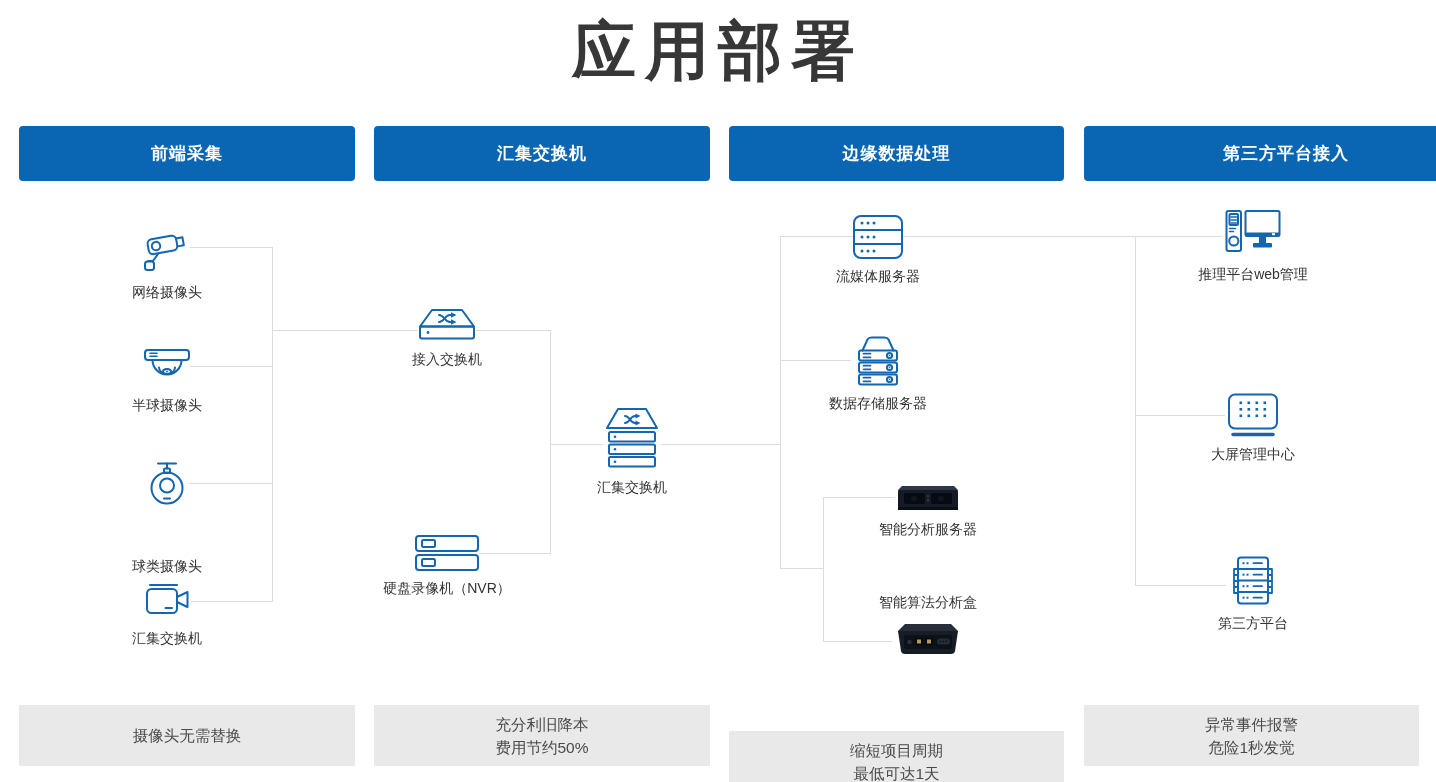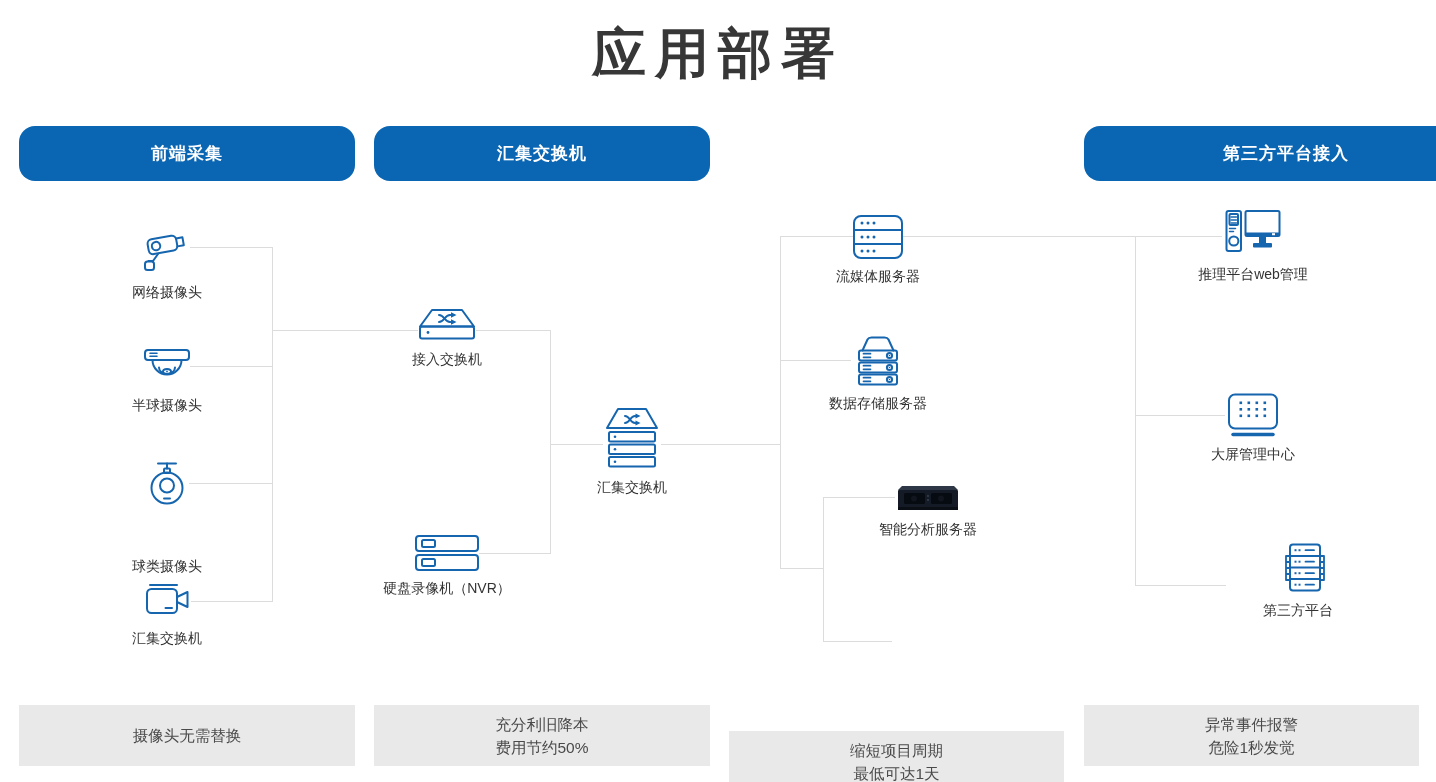--- a/index.html
+++ b/index.html
@@ -1,20 +1,20 @@
 <!DOCTYPE html>
 <html><head>
 <meta charset="utf-8">
 <style>
   html,body{margin:0;padding:0;background:#fff;}
   body{font-family:"Liberation Sans","DejaVu Sans",sans-serif;}
   .canvas{position:relative;width:1436px;height:782px;background:#ffffff;overflow:hidden;}
-  .title{position:absolute;top:18px;left:0;width:100%;margin:0;text-align:center;
-         font-size:54px;font-weight:800;color:#373737;letter-spacing:9px;}
-  .header-bar{position:absolute;top:126px;height:55px;background:#0a66b2;border-radius:16px;
+  .title{position:absolute;top:8px;left:0;width:100%;margin:0;text-align:center;
+         font-size:64px;font-weight:800;color:#373737;letter-spacing:9px;}
+  .header-bar{position:absolute;top:126px;height:55px;background:#0a66b2;border-radius:4px;
          color:#ffffff;font-size:17px;font-weight:bold;letter-spacing:1px;
          display:flex;align-items:center;justify-content:center;}
   .benefit{position:absolute;top:705px;height:61px;background:#e9e9e9;color:#4a4a4a;
          font-size:15.5px;line-height:23px;text-align:center;
          display:flex;flex-direction:column;align-items:center;justify-content:center;}
   .hline,.vline{position:absolute;background:#dcdcdc;}
   .hline{height:1px;}
   .vline{width:1px;}
   .node{position:absolute;width:160px;display:flex;flex-direction:column;align-items:center;}
   .node svg{display:block;}
@@ -26,20 +26,23 @@
 
 <div class="canvas">
 
   <h1 class="title">应用部署</h1>
 
   <div class="header-bar" style="left:19px;width:336px;">
       <span>前端采集</span>
     </div>
   <div class="header-bar" style="left:374px;width:336px;">
       <span>汇集交换机</span>
+    </div>
+  <div class="header-bar" style="left:729px;width:335px;">
+      <span>边缘数据处理</span>
     </div>
   <div class="header-bar" style="left:1084px;width:404px;">
       <span>第三方平台接入</span>
     </div>
 
   <div class="hline" style="left:190px;top:247px;width:82px;"></div>
   <div class="hline" style="left:190px;top:366px;width:82px;"></div>
   <div class="hline" style="left:189px;top:483px;width:83px;"></div>
   <div class="hline" style="left:191px;top:601px;width:81px;"></div>
   <div class="vline" style="left:272px;top:247px;height:355px;"></div>
@@ -192,20 +195,37 @@
       <rect x="36" y="12" width="21" height="11" rx="1.5" fill="#060a11"></rect>
       <circle cx="19" cy="17.5" r="3" fill="#10151e"></circle>
       <circle cx="46" cy="17.5" r="3" fill="#10151e"></circle>
       <circle cx="33" cy="15" r="0.9" fill="#3b4654"></circle>
       <circle cx="33" cy="19" r="0.9" fill="#3b4654"></circle>
       <rect x="3" y="26" width="60" height="3" fill="#0a0e15"></rect>
     </svg>
     <div class="node-label">智能分析服务器</div>
   </div>
 
+  <div class="node" style="left:848px;top:594px;">
+    <div class="node-label-top">智能算法分析盒</div>
+    <svg width="74" height="36" viewBox="0 0 74 36" stroke="none">
+      <polygon points="14,3 60,3 67,10 7,10" fill="#272e39"></polygon>
+      <path d="M7 10 H67 L64 30 Q63.5 33 60 33 H14 Q10.5 33 10 30 Z" fill="#171d27"></path>
+      <rect x="13" y="14" width="48" height="14" rx="2" fill="#0d1219"></rect>
+      <circle cx="18.5" cy="21" r="2.2" fill="#2a313c"></circle>
+      <rect x="24" y="16.5" width="8" height="8" rx="1" fill="#070b11"></rect>
+      <rect x="26" y="18.5" width="4" height="4" fill="#b9995a"></rect>
+      <rect x="34" y="16.5" width="8" height="8" rx="1" fill="#070b11"></rect>
+      <rect x="36" y="18.5" width="4" height="4" fill="#b9995a"></rect>
+      <rect x="46" y="17.5" width="13" height="6" rx="3" fill="#252c37"></rect>
+      <circle cx="49.5" cy="20.5" r="0.8" fill="#0d1219"></circle>
+      <circle cx="52.5" cy="20.5" r="0.8" fill="#0d1219"></circle>
+      <circle cx="55.5" cy="20.5" r="0.8" fill="#0d1219"></circle>
+    </svg>
+  </div>
 
   <div class="node" style="left:1173px;top:208px;">
     <svg width="58" height="50" viewBox="0 0 58 50" fill="none" stroke="#1565af" stroke-width="2" stroke-linecap="round" stroke-linejoin="round">
       <rect x="2.5" y="3" width="14.5" height="40" rx="2"></rect>
       <rect x="5.5" y="6" width="8.5" height="11" rx="1"></rect>
       <path d="M7 9 h5.5 M7 12 h5.5 M7 15 h5.5" stroke-width="1.3"></path>
       <path d="M5.5 20.5 h6 M5.5 23.5 h4" stroke-width="1.5"></path>
       <circle cx="9.8" cy="33" r="4.6"></circle>
       <rect x="21.5" y="3" width="34" height="25" rx="1.5"></rect>
       <rect x="21.5" y="24.5" width="34" height="3.5" fill="#1565af" stroke="none"></rect>
@@ -231,21 +251,21 @@
         <rect x="15.5" y="22.5" width="2.6" height="2.6"></rect>
           <rect x="23.5" y="22.5" width="2.6" height="2.6"></rect>
           <rect x="31.5" y="22.5" width="2.6" height="2.6"></rect>
           <rect x="39.5" y="22.5" width="2.6" height="2.6"></rect>
       </g>
       <path d="M9 42.5 h40" stroke-width="3.5"></path>
     </svg>
     <div class="node-label">大屏管理中心</div>
   </div>
 
-  <div class="node" style="left:1173px;top:542px;align-items:flex-end;">
+  <div class="node" style="left:1173px;top:555px;">
     <svg width="56" height="52" viewBox="0 0 56 52" fill="none" stroke="#1565af" stroke-width="2" stroke-linecap="round" stroke-linejoin="round">
       <rect x="13" y="2.5" width="30" height="46" rx="3"></rect>
       <path d="M13 14 h30 M13 25.5 h30 M13 37 h30"></path>
       <g fill="#1565af" stroke="none">
         <rect x="17.5" y="7.2" width="2" height="2"></rect>
           <rect x="21.5" y="7.2" width="2" height="2"></rect>
         <rect x="17.5" y="18.7" width="2" height="2"></rect>
           <rect x="21.5" y="18.7" width="2" height="2"></rect>
         <rect x="17.5" y="30.2" width="2" height="2"></rect>
           <rect x="21.5" y="30.2" width="2" height="2"></rect>

